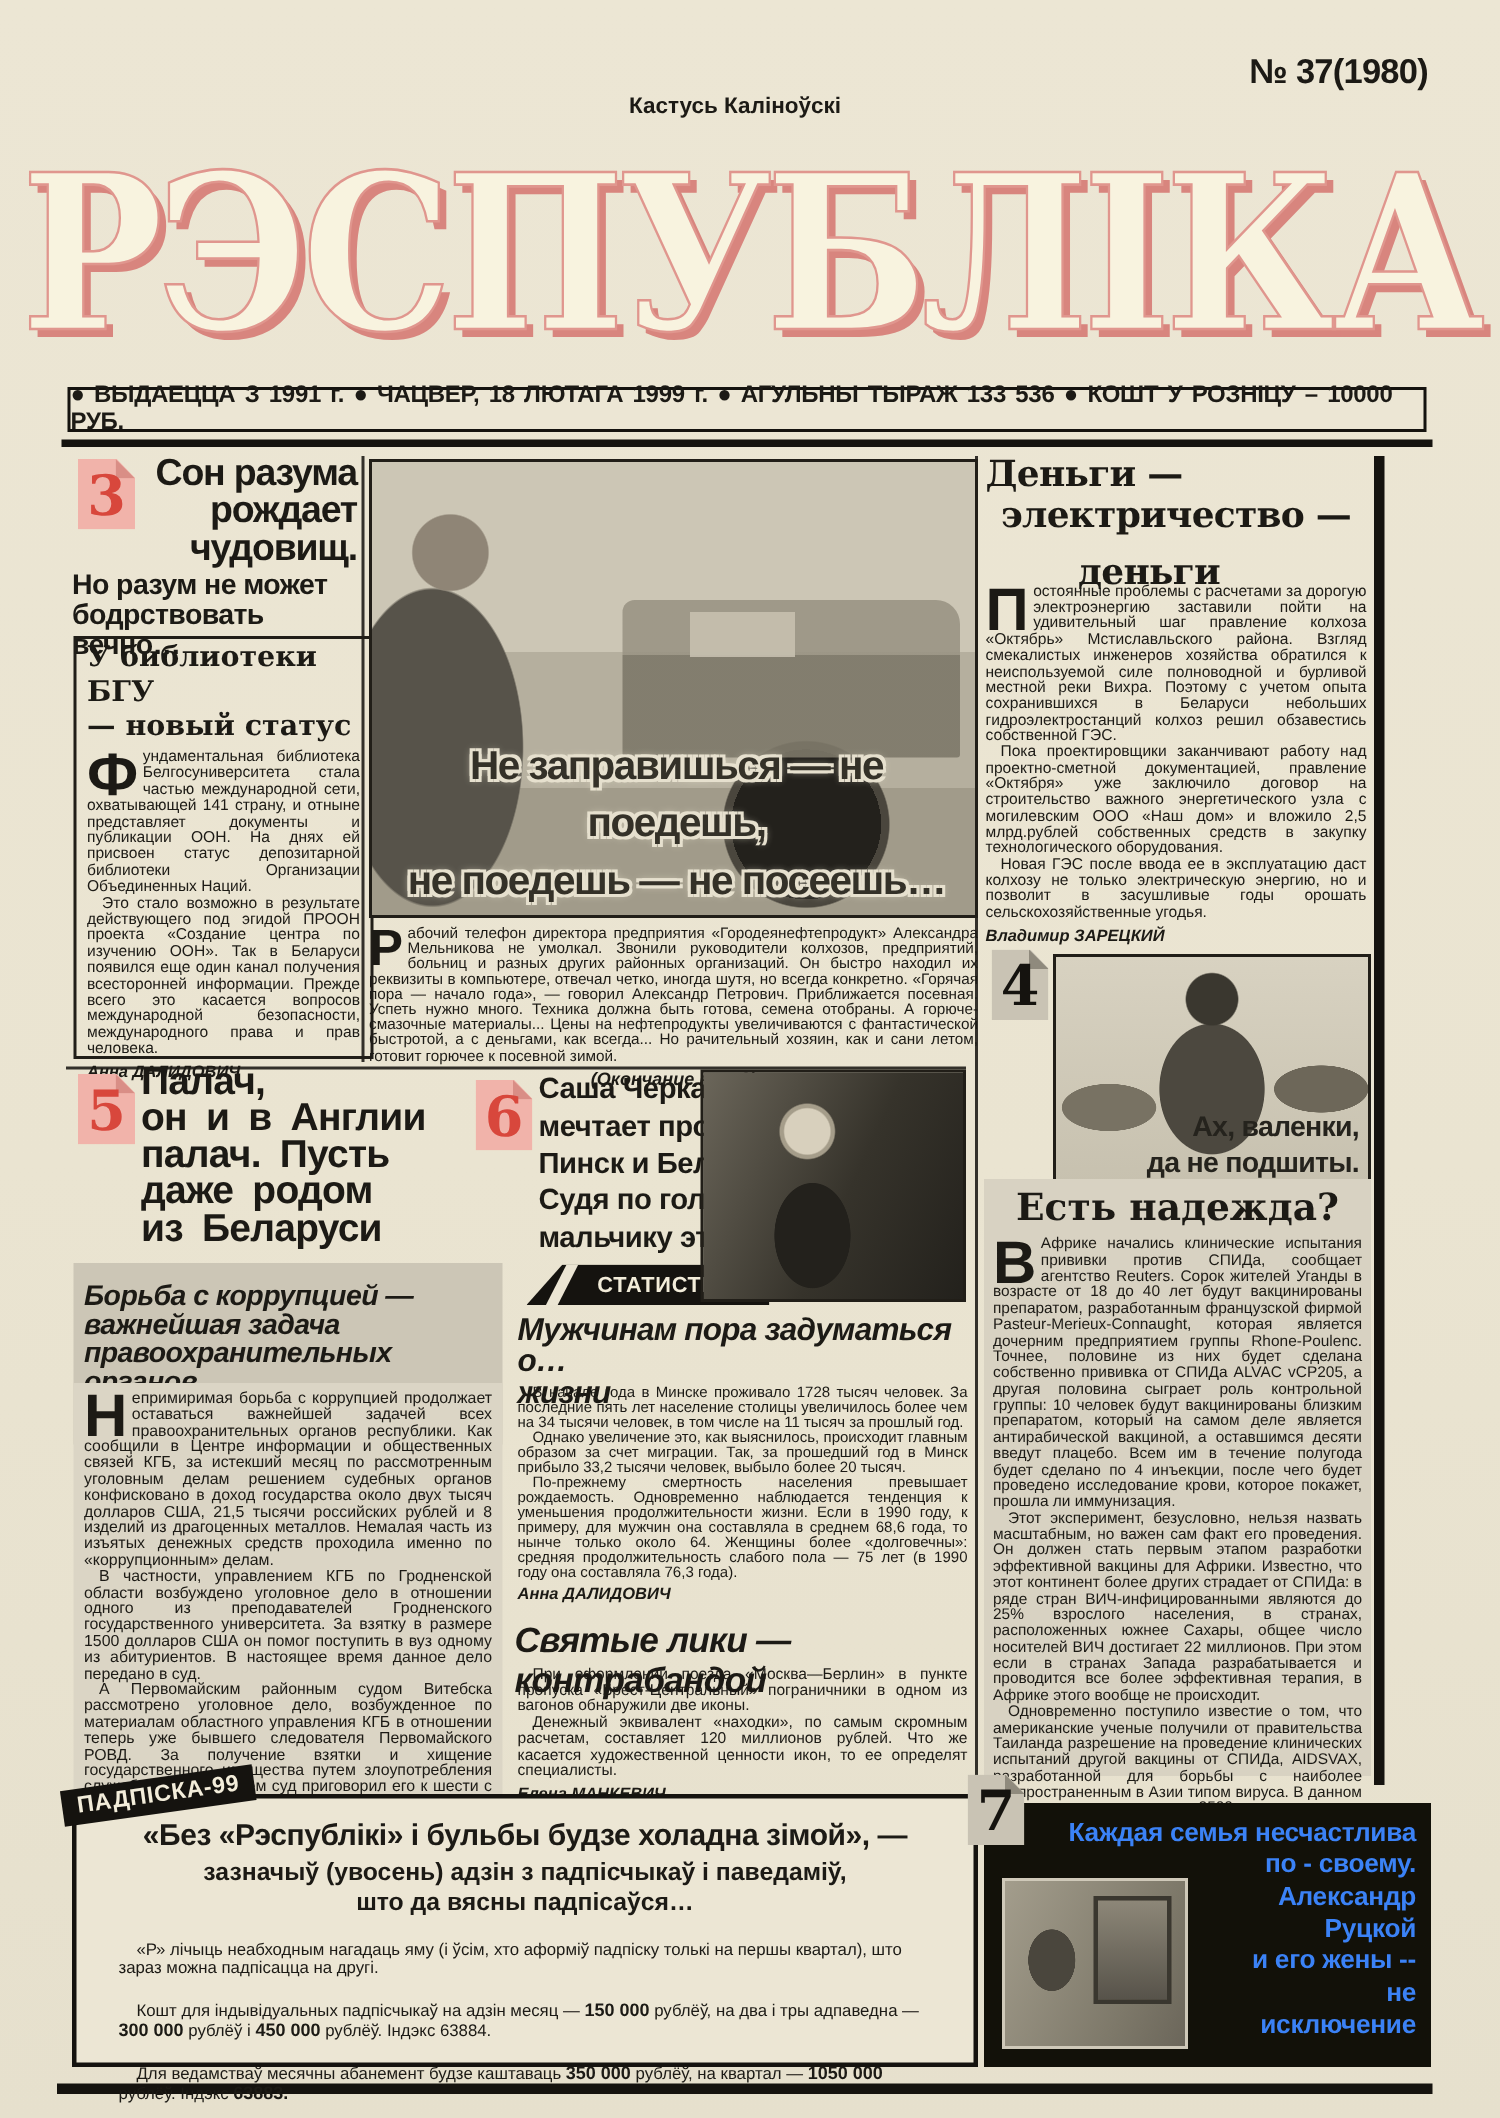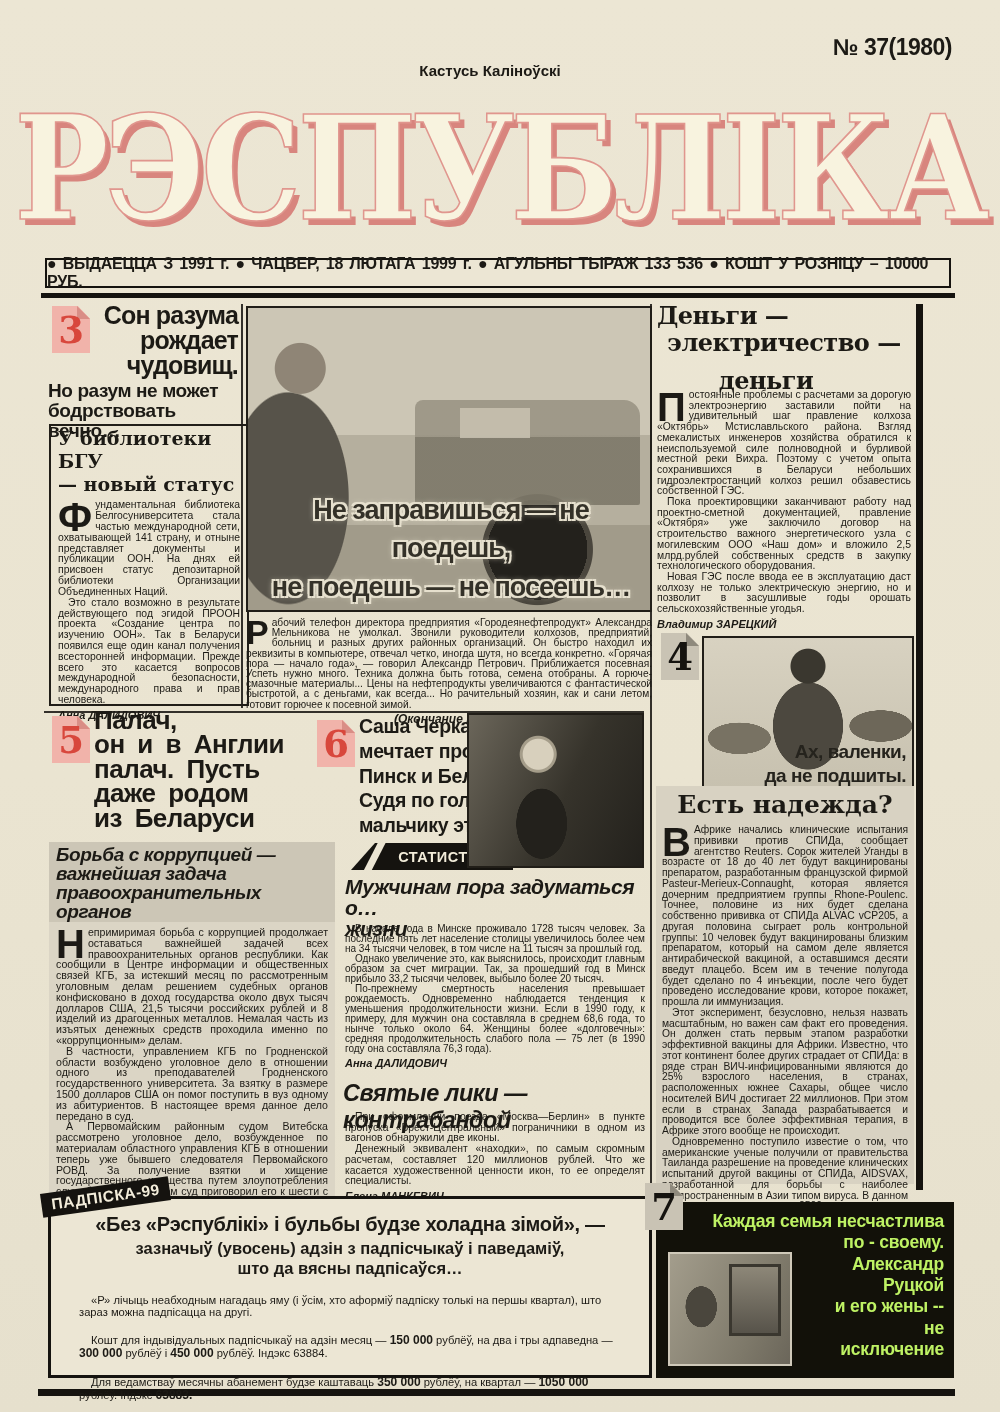--- a/index.html
+++ b/index.html
@@ -96,21 +96,21 @@
   .caption4{position:absolute;right:6px;bottom:3px;text-align:right;font-weight:bold;font-size:19px;
       line-height:1.25;color:#25231d;letter-spacing:-.5px;}
   .caption4 .it{font-style:italic;}
   
   #hope-panel{left:656px;top:786px;width:258px;height:398px;background:#d8d2c2;box-sizing:border-box;
       padding:3px 6px;}
   .hope-title{font-family:"DejaVu Serif",serif;font-weight:bold;font-size:25px;text-align:center;margin:1px 0 6px;}
   #hope-panel .body{font-size:10.3px;line-height:1.045;}
   
   #t5-title{left:94px;top:708px;width:246px;font-weight:bold;font-size:26px;line-height:.94;letter-spacing:-.5px;word-spacing:6px;}
-  #kicker{left:49px;top:842px;width:272px;padding:3px 7px;background:#ccc6b6;font-weight:bold;
+  #kicker{left:49px;top:842px;width:272px;padding:13px 7px;background:#ccc6b6;font-weight:bold;
       font-style:italic;font-size:19px;line-height:1.0;letter-spacing:-.4px;}
   #corruption{left:49px;top:922px;width:286px;background:#dbd5c5;box-sizing:border-box;padding:5px 7px;}
   #corruption .body{font-size:10.6px;line-height:1.02;}
   
   #t6-title{left:359px;top:714px;width:216px;font-weight:bold;font-size:19.5px;line-height:1.27;letter-spacing:-.3px;}
   #photo6{left:467px;top:713px;width:177px;height:155px;border:2px solid #211e18;box-sizing:border-box;z-index:5;
       background:
       radial-gradient(circle at 40% 26%,#d8d0bd 0 15px,#a59d8a 16px 18px,rgba(0,0,0,0) 19px),
       radial-gradient(ellipse 42px 58px at 42% 72%,#23211c 0 60%,rgba(0,0,0,0) 61%),
       linear-gradient(115deg,#6b665a,#36332b 55%,#23211c);}
@@ -133,21 +133,21 @@
   .sub-h1{text-align:center;font-weight:bold;font-size:20px;margin-top:8px;letter-spacing:-.3px;}
   .sub-h2{text-align:center;font-weight:bold;font-size:16.5px;margin-top:3px;}
   .sub-h3{text-align:center;font-weight:bold;font-size:16.5px;margin-top:1px;}
   .sub-body{font-size:11.2px;line-height:1.08;margin-top:4px;}
   .sub-body p{margin:16px;text-indent:12px;}
   .sub-body b{font-size:12px;}
   .sub-footer{text-align:center;font-weight:bold;font-style:italic;font-size:13px;margin-top:3px;}
   
   #box7{left:656px;top:1202px;width:298px;height:176px;background:#121109;box-sizing:border-box;
       padding:9px 10px 6px;}
-  #box7 .t7{color:#bef264;font-weight:bold;font-size:17.5px;line-height:1.22;text-align:right;letter-spacing:-.2px;}
+  #box7 .t7{color:#3b82f6;font-weight:bold;font-size:17.5px;line-height:1.22;text-align:right;letter-spacing:-.2px;}
   #photo7{position:absolute;left:12px;bottom:12px;width:120px;height:110px;border:2px solid #cfc9b9;
       background:
       radial-gradient(ellipse 26px 34px at 26% 48%,#4a463d 0 60%,rgba(0,0,0,0) 61%),
       linear-gradient(115deg,#a39d8c,#7d7869 70%,#6b665a);}
   .frame7{position:absolute;right:9px;top:10px;width:52px;height:72px;border:3px solid #3a372f;
       background:linear-gradient(180deg,#8d8778,#57534a);box-sizing:border-box;}
 </style>
 </head>
 <body>
 

